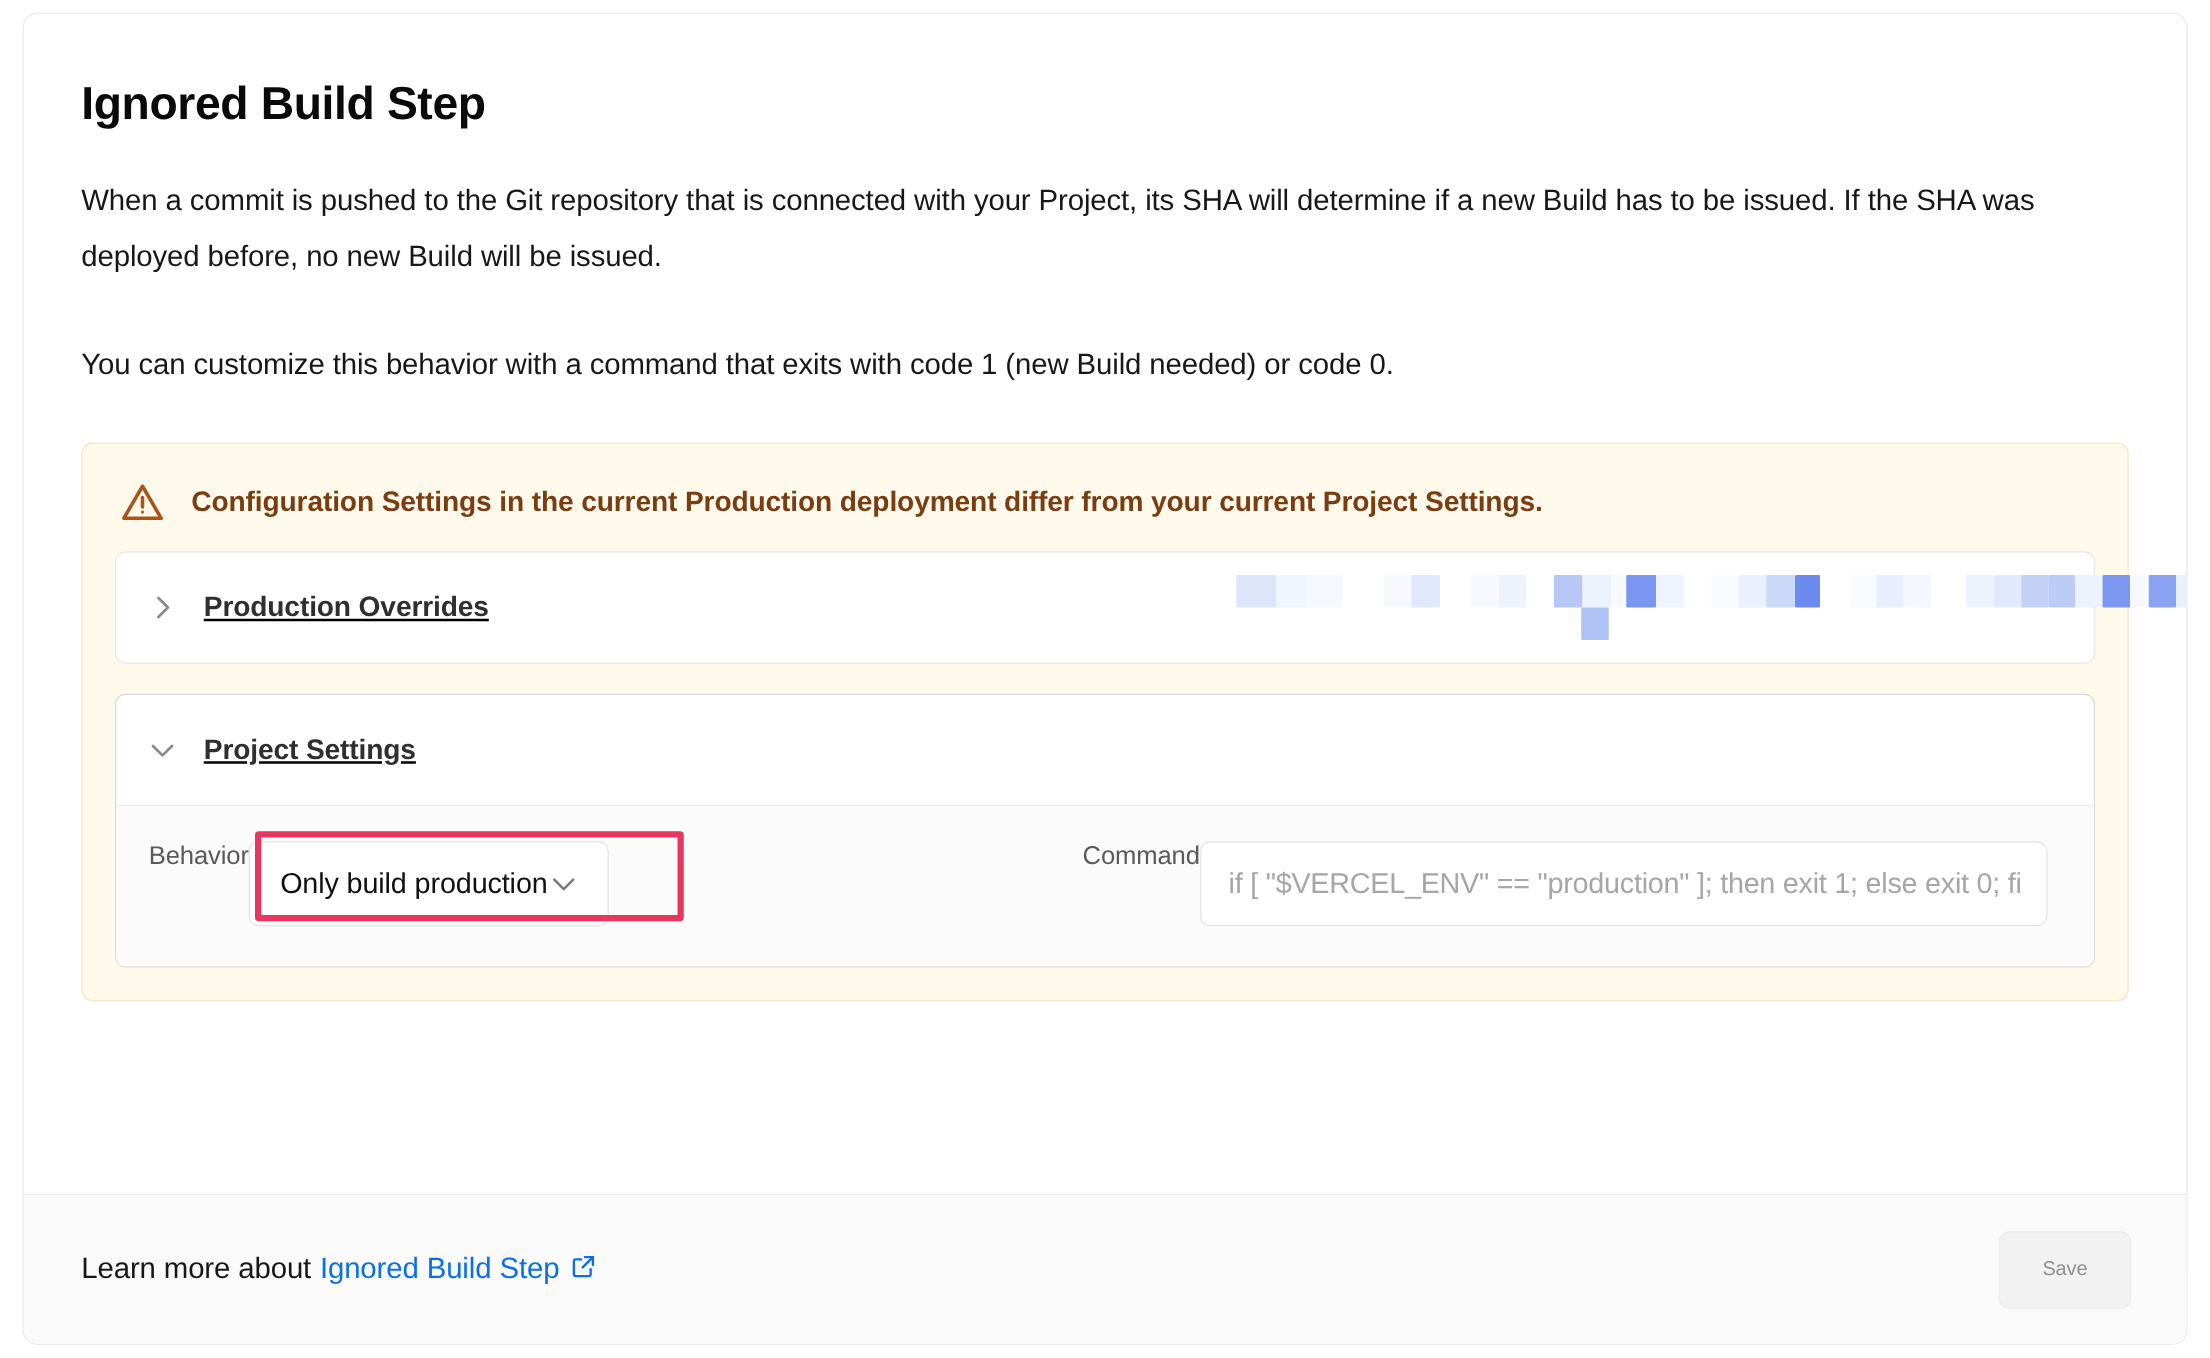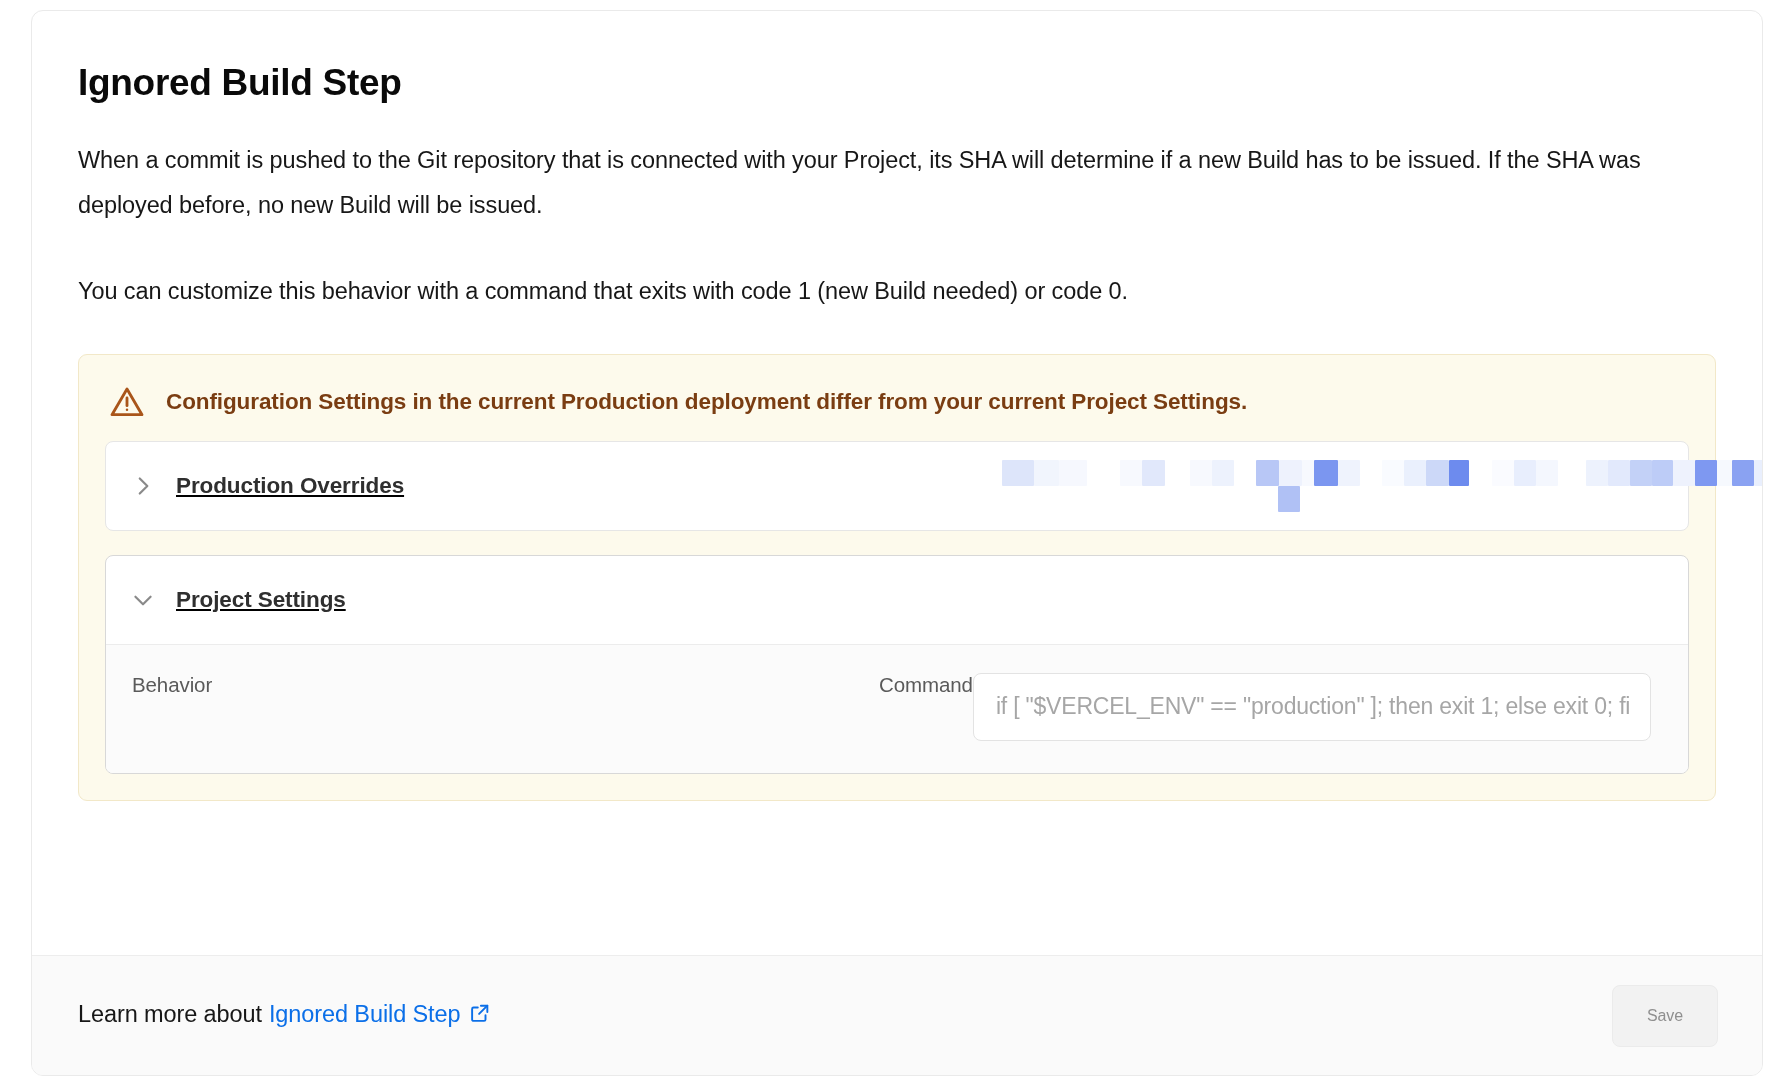--- a/index.html
+++ b/index.html
@@ -14,21 +14,21 @@
     width: 1768px;
     height: 1086px;
     position: relative;
     background: #ffffff;
     overflow: hidden;
   }
 
   
   .card {
     position: absolute;
-    left: 31px;
+    left: 18px;
     top: 10px;
     width: 1732px;
     height: 1066px;
     background: #ffffff;
     border: 1px solid #eaeaea;
     border-radius: 12px;
     display: flex;
     flex-direction: column;
     overflow: hidden;
   }
@@ -342,20 +342,31 @@
                 <polyline points="5 9 12 16 19 9"></polyline>
               </svg>
             </span>
             <span class="panel-title">Project Settings</span>
           </div>
 
           <div class="panel-content">
 
             <div class="field field-behavior">
               <span class="field-label">Behavior</span>
+              <div class="select-wrap">
+                <div class="select-box">
+                  <span class="select-value">Only build production</span>
+                  <span class="select-chev">
+                    <svg viewBox="0 0 24 24" width="26" height="26" fill="none" stroke="currentColor" stroke-width="1.9" stroke-linecap="round" stroke-linejoin="round">
+                      <polyline points="5 9 12 16 19 9"></polyline>
+                    </svg>
+                  </span>
+                </div>
+                <div class="redbox"></div>
+              </div>
             </div>
 
             <div class="field field-command">
               <span class="field-label">Command</span>
               <div class="input-box">
                 <span class="input-text">if [ "$VERCEL_ENV" == "production" ]; then exit 1; else exit 0; fi</span>
               </div>
             </div>
 
           </div>

